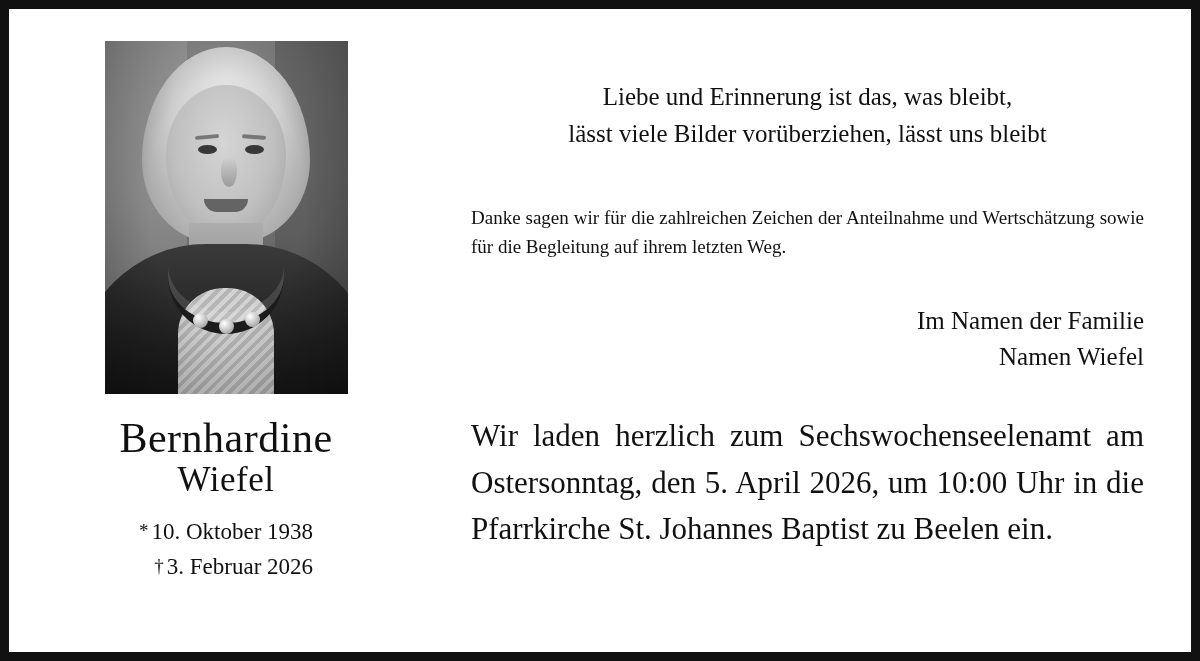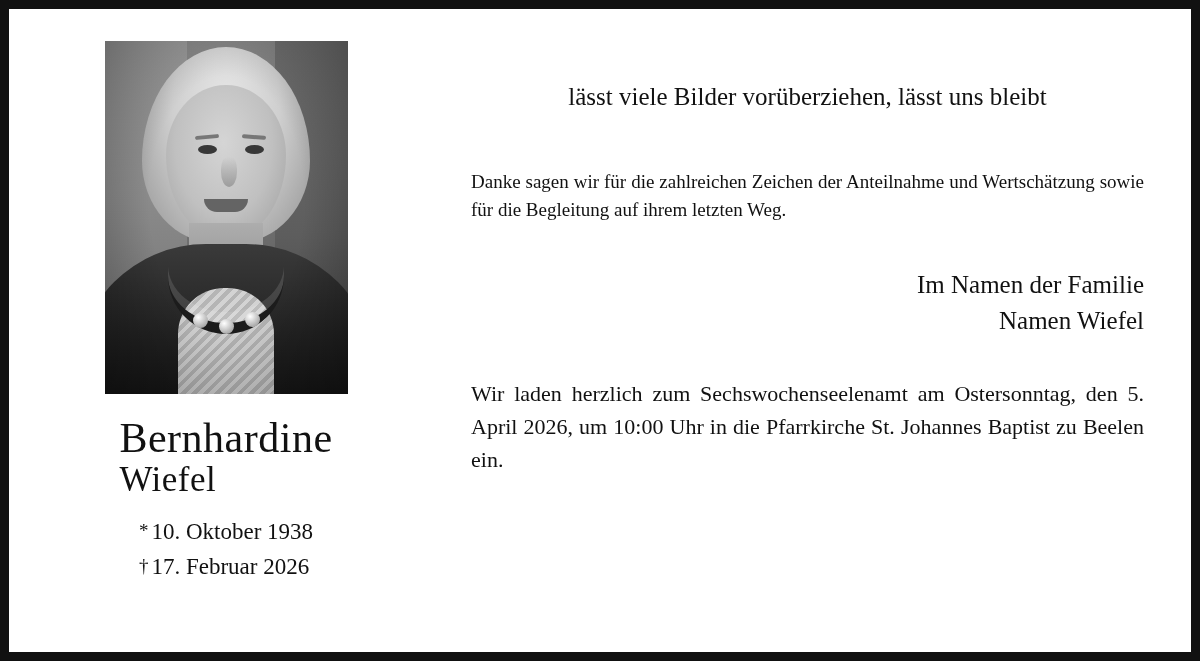--- a/index.html
+++ b/index.html
@@ -182,34 +182,34 @@
   .portrait .bead.b2 { left: 114px; top: 278px; }
   .portrait .bead.b3 { left: 140px; top: 271px; }
   .portrait .vignette {
     position: absolute;
     inset: 0;
     background: radial-gradient(ellipse at 50% 45%, rgba(0,0,0,0) 45%, rgba(0,0,0,0.35) 100%);
   }
 
   .name-block {
     margin-top: 22px;
-    text-align: left;
+    text-align: center;
     line-height: 1.06;
   }
   .name-first {
     font-size: 42px;
     letter-spacing: 0.5px;
   }
   .name-last {
     font-size: 35px;
     letter-spacing: 0.5px;
   }
   .dates {
     margin-top: 16px;
-    text-align: left;
+    text-align: right;
     font-size: 23px;
     line-height: 1.55;
   }
   .dates .line {
     white-space: nowrap;
   }
   .sym {
     font-size: 19px;
     vertical-align: 2px;
     padding-right: 3px;
@@ -238,21 +238,21 @@
 
   .family {
     margin-top: 42px;
     font-size: 25px;
     line-height: 1.44;
     text-align: right;
   }
 
   .invitation {
     margin-top: 38px;
-    font-size: 22px;
+    font-size: 31px;
     line-height: 1.5;
     text-align: justify;
     text-align-last: left;
   }
 </style>
 </head>
 <body>
 
 <div class="notice">
   <div class="notice-inner">
@@ -284,29 +284,30 @@
       <div class="name-block">
         <div class="name-first">Bernhardine</div>
         <div class="name-last">Wiefel</div>
       </div>
 
       <div class="dates">
         <div class="line">
           <span class="sym">*</span><span>10. Oktober 1938</span>
         </div>
         <div class="line">
-          <span class="sym">†</span><span>17. Februar 2026</span>
+          <span class="sym">†</span><span>3. Februar 2026</span>
         </div>
       </div>
 
     </div>
 
     <div class="right-col">
 
       <div class="verse">
+        <div>Liebe und Erinnerung ist das, was bleibt,</div>
         <div>lässt viele Bilder vorüberziehen, lässt uns bleibt</div>
       </div>
 
       <div class="thanks">Danke sagen wir für die zahlreichen Zeichen der Anteilnahme und Wertschätzung sowie für die Begleitung auf ihrem letzten Weg.</div>
 
       <div class="family">
         <div>Im Namen der Familie</div>
         <div>Namen Wiefel</div>
       </div>
 

